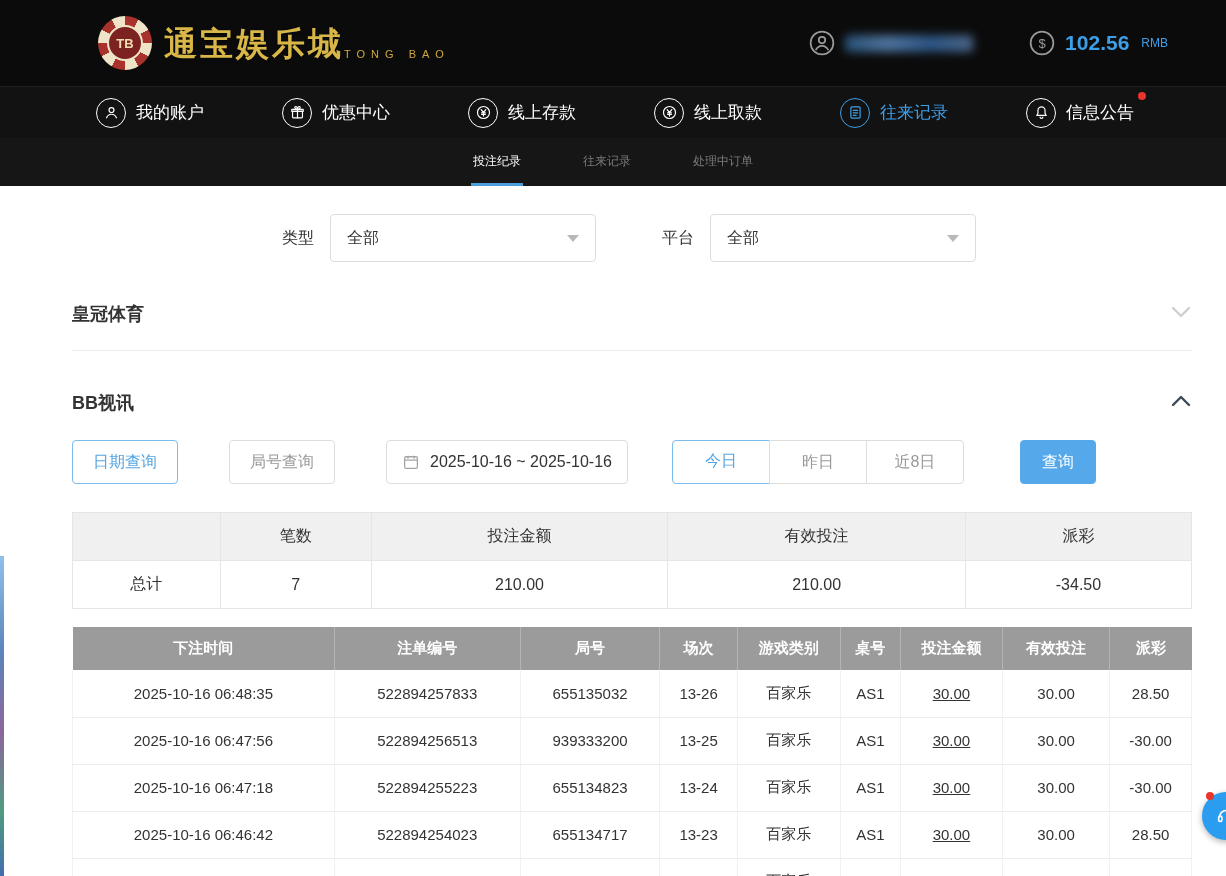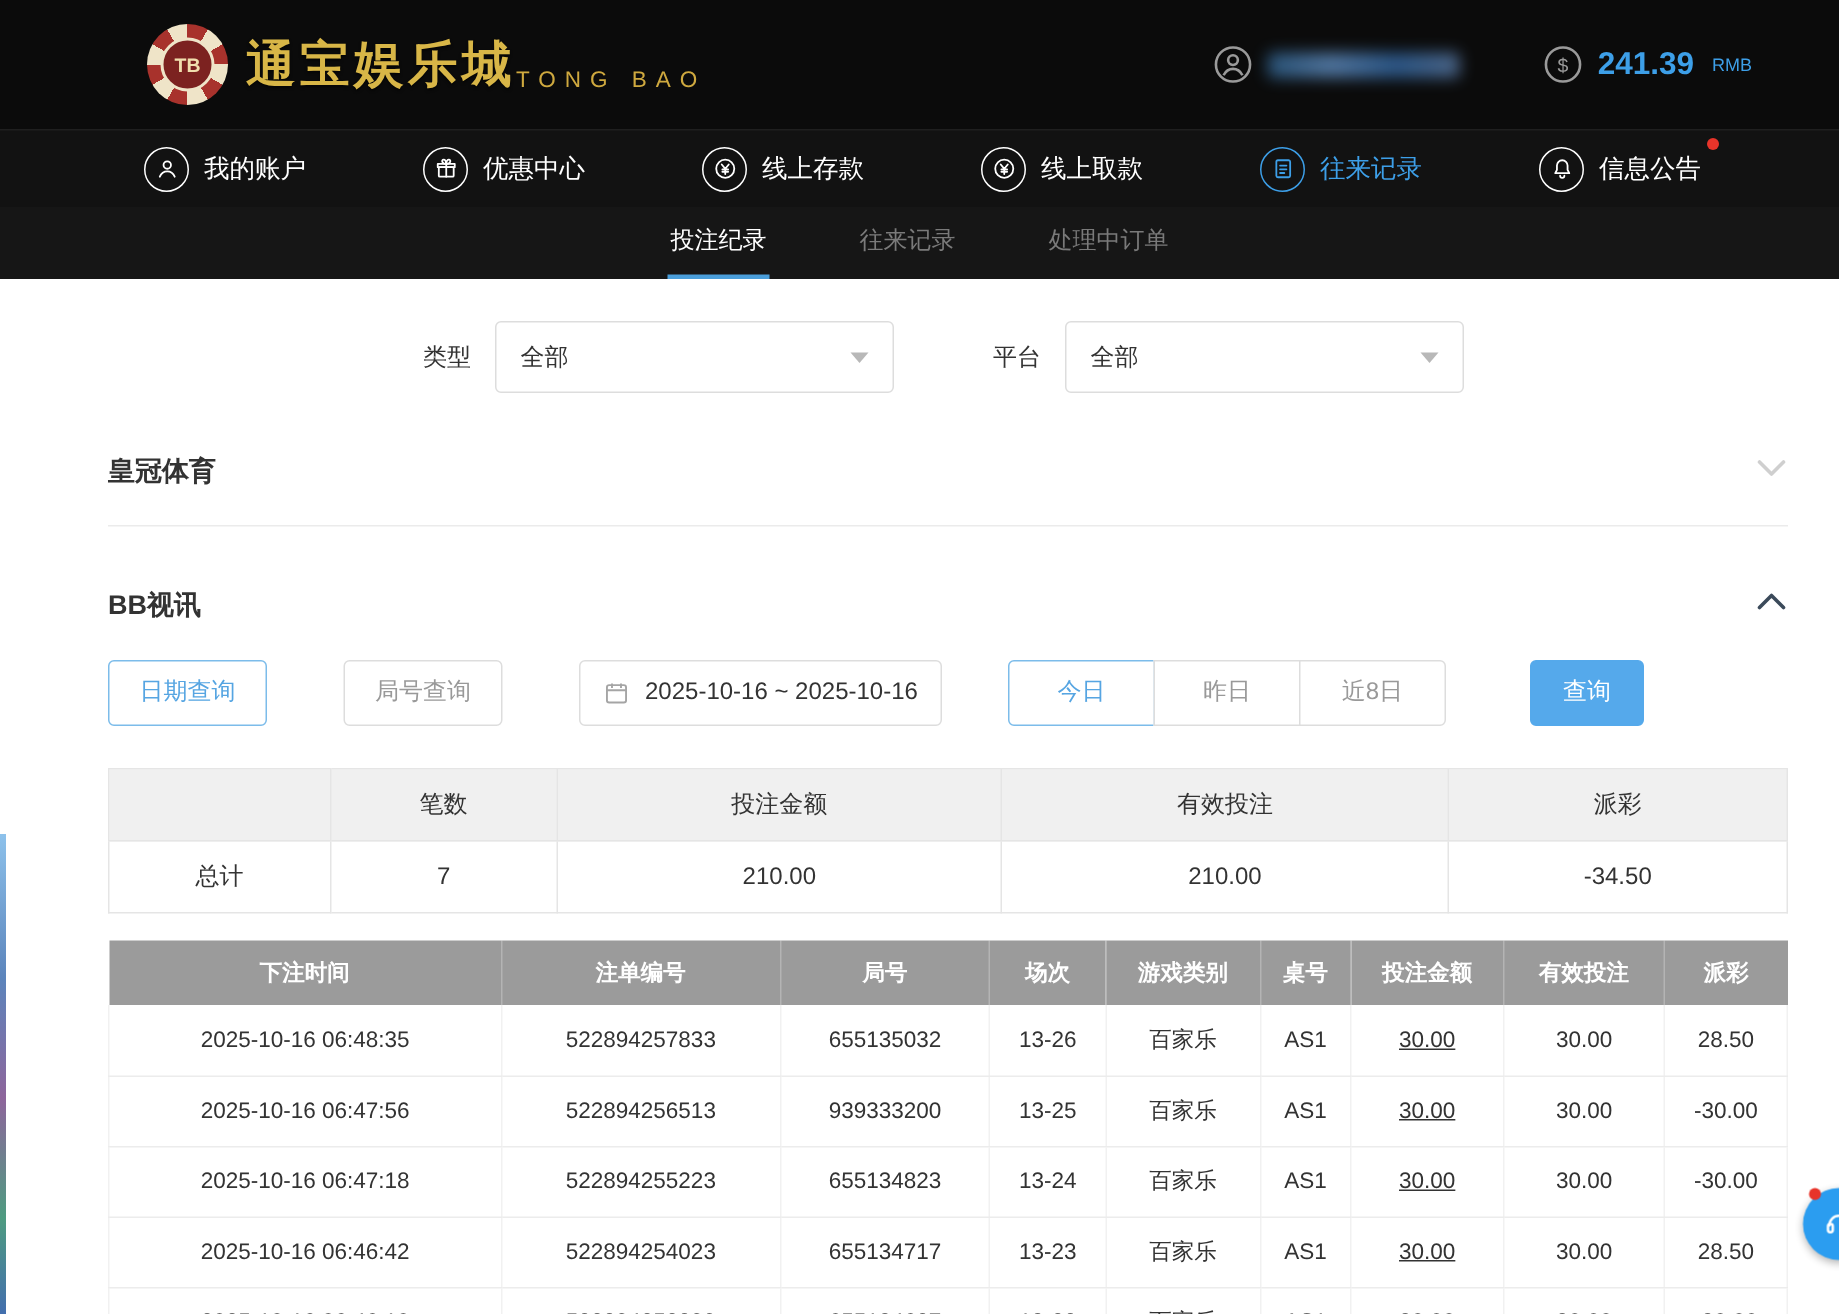--- a/index.html
+++ b/index.html
@@ -12,21 +12,21 @@
   .logo { display:flex; align-items:center; gap:12px; cursor:pointer; }
   .chip { width:54px; height:54px; border-radius:50%;
     background: repeating-conic-gradient(#a8322c 0deg 30deg, #efe4c8 30deg 60deg);
     display:flex; align-items:center; justify-content:center; }
   .chip-core { width:36px; height:36px; border-radius:50%; background:#7c2220;
     border:2px solid #efe4c8; color:#f1dfae; font-size:13px; font-weight:bold;
     display:flex; align-items:center; justify-content:center; }
   .brand { display:flex; line-height:1; }
   .brand-cn { color:#d8b647; font-size:33px; font-weight:bold; letter-spacing:3px;
     text-shadow:0 1px 2px rgba(0,0,0,.6); }
-  .brand-en { color:#cfa93f; font-size:15px; letter-spacing:6px; margin-top:20px; align-self:flex-end; }
+  .brand-en { color:#cfa93f; font-size:11px; letter-spacing:6px; margin-top:20px; align-self:flex-end; }
   .header-right { margin-left:auto; display:flex; align-items:center; gap:56px; }
   .user-chunk, .balance-chunk { display:flex; align-items:center; gap:10px; }
   .blur-name { width:128px; height:17px; border-radius:3px;
     background:linear-gradient(90deg,#2e5f8a,#5b86b6,#31639b,#56749c); filter:blur(5px); opacity:.85; }
   .balance-amount { color:#3d9fe8; font-size:21px; font-weight:bold; }
   .balance-currency { color:#3d9fe8; font-size:12px; margin-left:2px; }
   .hdr-icon svg { display:block; }
 
   
   .main-nav { height:52px; background:#121212; display:flex; align-items:center;
@@ -36,21 +36,21 @@
   .nav-item.active { color:#3d9fe8; }
   .nav-ico { width:30px; height:30px; border-radius:50%; border:1.5px solid currentColor;
     display:flex; align-items:center; justify-content:center; flex:0 0 auto; }
   .nav-ico svg { stroke:currentColor; fill:none; stroke-width:1.7; stroke-linecap:round; stroke-linejoin:round; }
   .red-dot { position:absolute; right:-12px; top:-6px; width:8px; height:8px;
     border-radius:50%; background:#e8342a; }
 
   
   .sub-tabs { height:48px; background:#161616; display:flex; align-items:stretch;
     justify-content:center; gap:58px; }
-  .tab { color:#7a7a7a; font-size:16px; line-height:46px; cursor:pointer; position:relative; padding:0 2px; }
+  .tab { color:#7a7a7a; font-size:12px; line-height:46px; cursor:pointer; position:relative; padding:0 2px; }
   .tab.active { color:#fff; }
   .tab.active::after { content:""; position:absolute; left:0; right:0; bottom:0;
     height:3px; background:#4a9eda; }
 
   
   .content { padding:14px 34px 0 72px; }
 
   .filter-row { display:flex; align-items:center; margin:14px 0 0 210px; }
   .filter-label { font-size:16px; color:#333; margin-right:16px; }
   .select { width:266px; height:48px; border:1px solid #ddd; border-radius:4px;
@@ -135,21 +135,21 @@
       </span>
       <div class="blur-name"></div>
     </div>
     <div class="balance-chunk">
       <span class="hdr-icon">
         <svg width="26" height="26" viewBox="0 0 24 24" stroke="#9a9a9a" fill="none" stroke-width="1.6">
           <circle cx="12" cy="12" r="10.5"></circle>
           <text x="12" y="16.5" text-anchor="middle" font-size="12" fill="#9a9a9a" stroke="none">$</text>
         </svg>
       </span>
-      <span class="balance-amount">241.39</span>
+      <span class="balance-amount">102.56</span>
       <span class="balance-currency">RMB</span>
     </div>
   </div>
 </div>
 
 <div class="main-nav">
   <div class="nav-item">
     <span class="nav-ico">
       <svg width="17" height="17" viewBox="0 0 24 24">
           <circle cx="12" cy="8.5" r="3.5"></circle>

